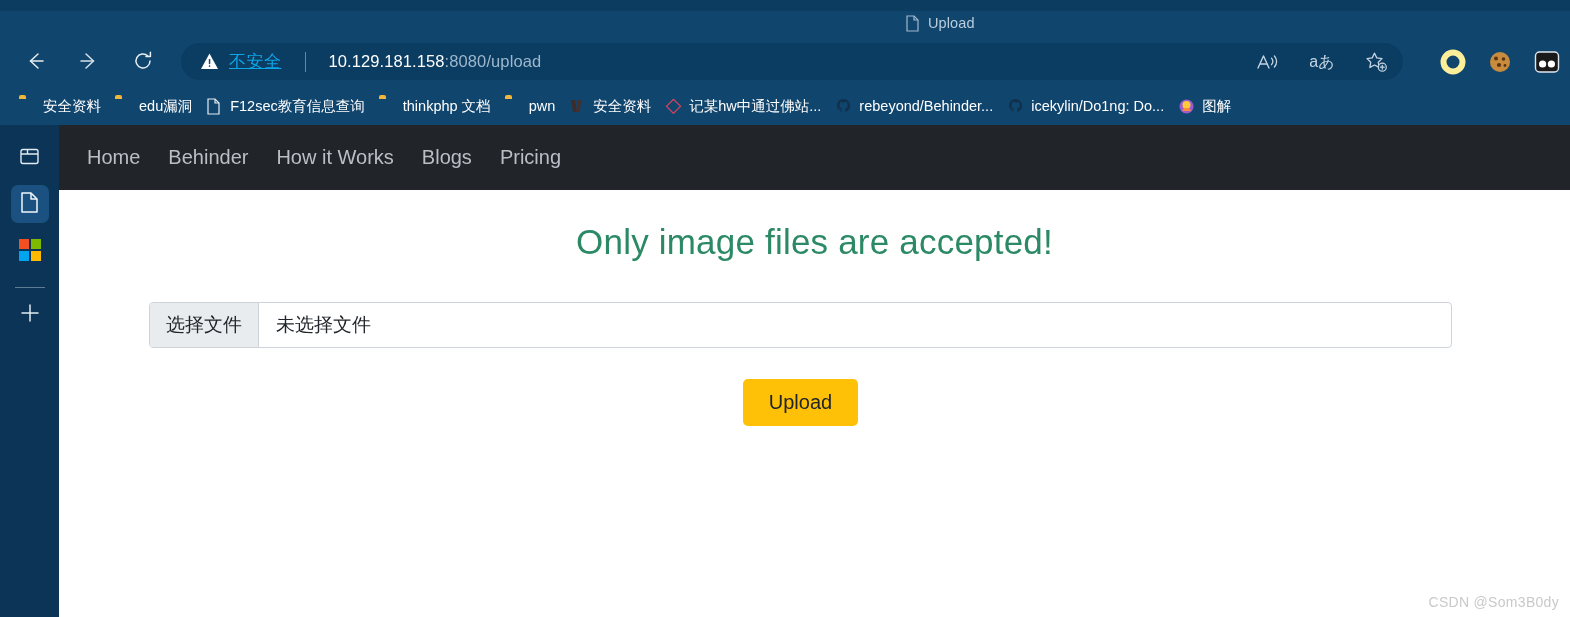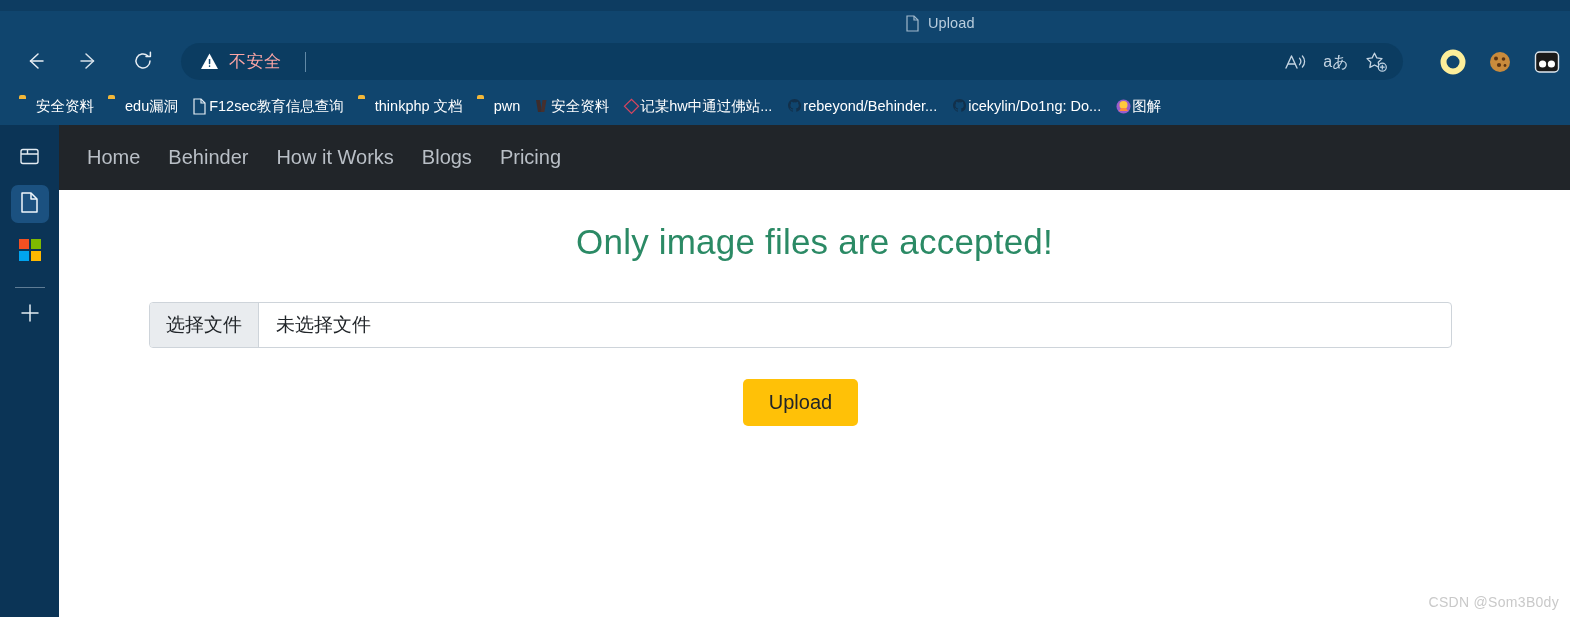--- a/index.html
+++ b/index.html
@@ -48,30 +48,30 @@
     position: absolute; left: 181px; top: 32px;
     width: 1222px; height: 37px;
     background: #15487090;
     background: rgba(9,57,94,0.75);
     border-radius: 19px;
     display: flex; align-items: center;
   }
   .omni-left { display: flex; align-items: center; padding-left: 19px; gap: 10px; }
   .warn-ico { width: 19px; height: 19px; display:block; }
   .notsecure {
-    color: #fca5a5; font-size: 17px; letter-spacing: .5px; white-space: nowrap;
+    color: #0ea5e9; font-size: 17px; letter-spacing: .5px; white-space: nowrap; text-decoration: underline;
   }
   .omni-sep {
     width: 1px; height: 20px; background: #7fa3bd; margin: 0 13px; opacity:.75;
   }
   .url { font-size: 16.5px; white-space: nowrap; letter-spacing: .1px; }
   .url .host { color: #ffffff; }
   .url .rest { color: #9db8cd; }
   .omni-right {
-    margin-left: auto; display: flex; align-items: center; gap: 6px; padding-right: 10px;
+    margin-left: auto; display: flex; align-items: center; gap: 20px; padding-right: 10px;
   }
   .omni-icon {
     width: 34px; height: 34px; display: flex; align-items:center; justify-content:center;
     border-radius: 6px; cursor: pointer;
   }
 
   
   .ext-area {
     position: absolute; right: 6px; top: 30px; height: 42px;
     display: flex; align-items: center; gap: 13px;
@@ -82,21 +82,21 @@
   }
 
   
   .bookmarks {
     position: absolute; top: 76px; left: 0; right: 0; height: 38px;
     background: #10456e;
     display: flex; align-items: center; overflow: hidden;
     padding-left: 12px;
   }
   .bm {
-    display: flex; align-items: center; 
+    display: flex; align-items: center; gap: 7px;
     padding: 4px 7px; border-radius: 4px; cursor: pointer; flex: 0 0 auto;
     color: #ffffff; font-size: 14.5px; white-space: nowrap;
     max-width: 215px;
   }
   .bm-label { overflow: hidden; text-overflow: ellipsis; white-space: nowrap; }
   .bm-ico { width: 17px; height: 17px; flex: 0 0 auto; display:block; position: relative; }
 
   
   .ico-folder {
     width: 17px; height: 14px; background: #f2b739;
@@ -224,20 +224,21 @@
     <div class="omni-left">
       <span class="warn-ico">
         <svg width="19" height="19" viewBox="0 0 19 19">
           <path d="M9.5 1.6L18 17H1z" fill="#ffffff"></path>
           <rect x="8.8" y="7" width="1.5" height="5.2" fill="#10456e" rx=".6"></rect>
           <rect x="8.8" y="13.3" width="1.5" height="1.6" fill="#10456e" rx=".6"></rect>
         </svg>
       </span>
       <span class="notsecure">不安全</span>
       <span class="omni-sep"></span>
+      <span class="url"><span class="host">10.129.181.158</span><span class="rest">:8080/upload</span></span>
     </div>
     <div class="omni-right">
       <div class="omni-icon">
         <svg width="24" height="22" viewBox="0 0 24 22">
           <path d="M2 17L7.5 5L13 17" fill="none" stroke="#c4d4e2" stroke-width="1.4" stroke-linecap="round" stroke-linejoin="round"></path>
           <path d="M4.4 13h6.3" stroke="#c4d4e2" stroke-width="1.4" stroke-linecap="round"></path>
           <path d="M15.5 7.2a5 5 0 0 1 0 6.5" fill="none" stroke="#c4d4e2" stroke-width="1.3" stroke-linecap="round"></path>
           <path d="M18.4 5a8 8 0 0 1 0 11" fill="none" stroke="#c4d4e2" stroke-width="1.3" stroke-linecap="round"></path>
         </svg>
       </div>

